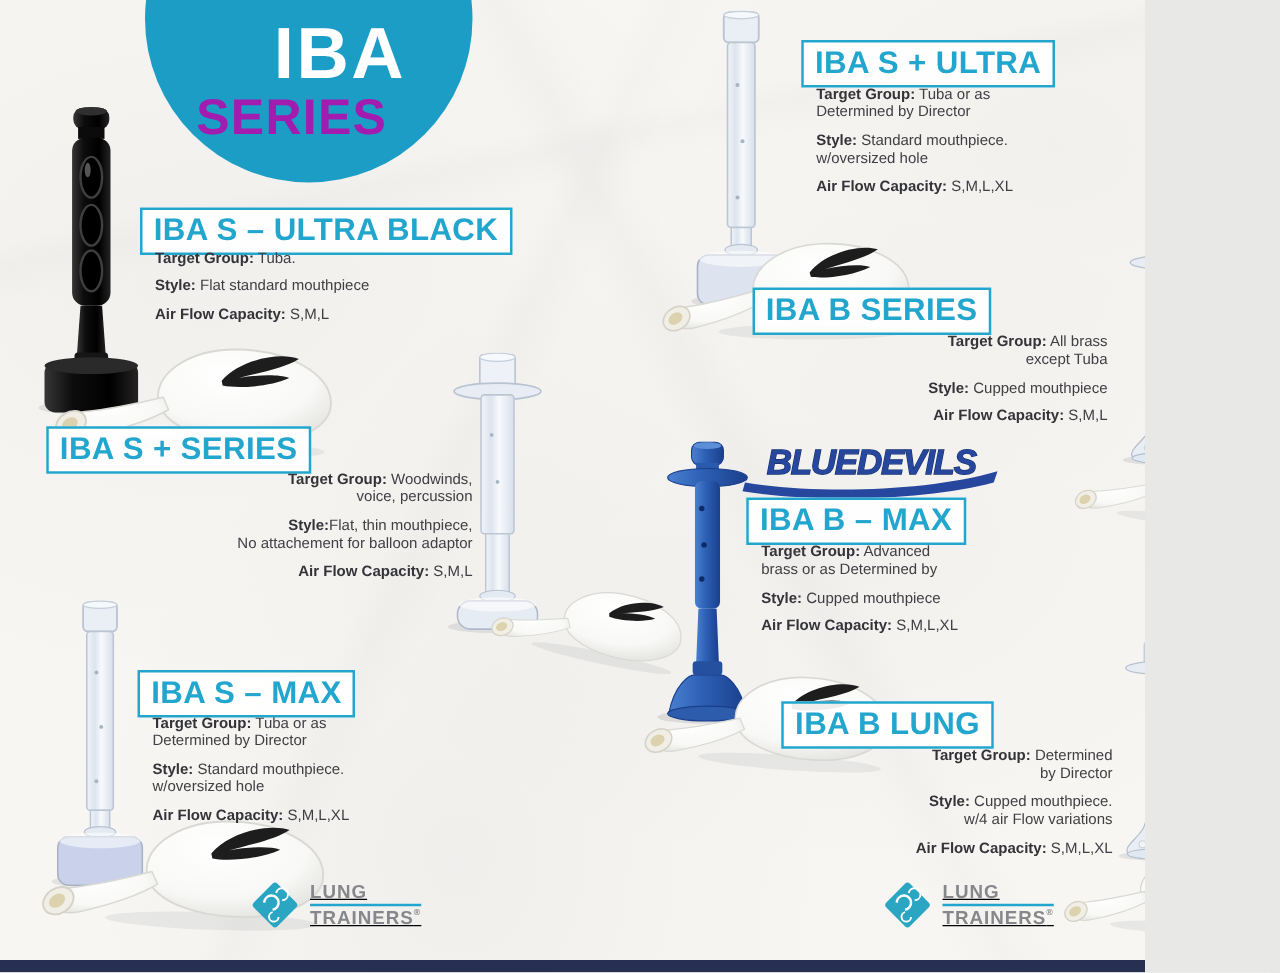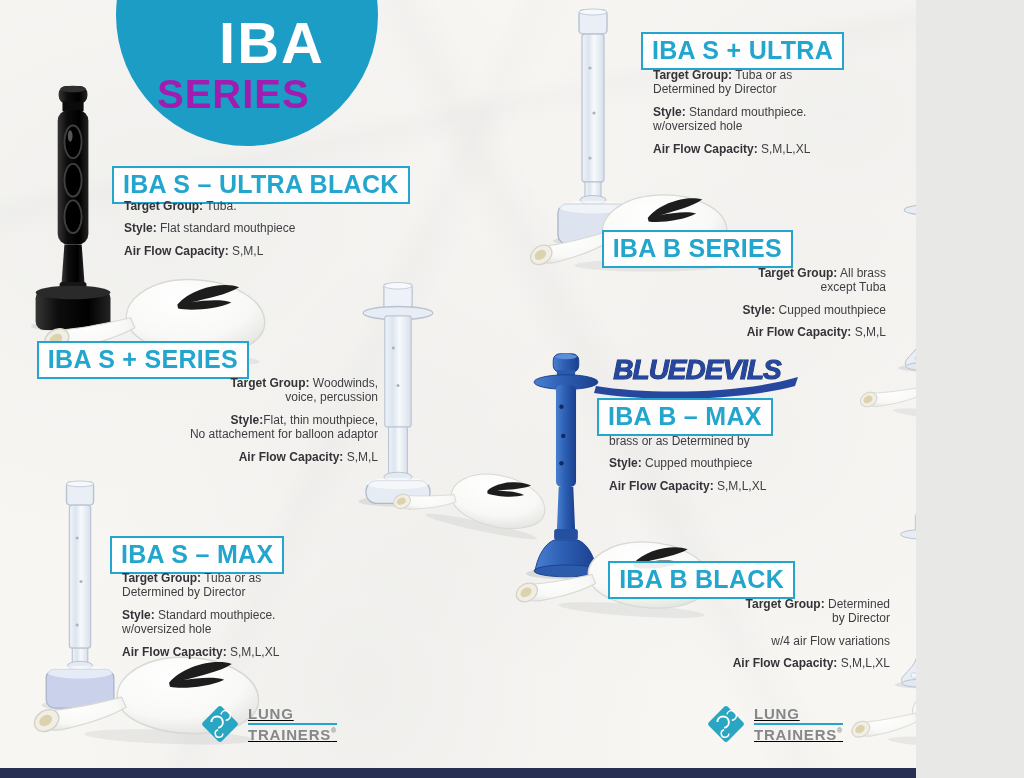--- a/index.html
+++ b/index.html
@@ -284,37 +284,39 @@
         <div class="ln"><b>Style:</b><span> Cupped mouthpiece</span></div>
       </div>
     <div class="grp">
         <div class="ln"><b>Air Flow Capacity:</b><span> S,M,L</span></div>
       </div>
   </div>
 
   <div class="hdr" style="left:597px;top:398px"><span>IBA B – MAX</span></div>
   <div class="pbody" style="left:609px;top:434px;width:240px">
     <div class="grp">
+      <div class="ln"><b>Target Group:</b><span> Advanced</span></div>
       <div class="ln">brass or as Determined by</div>
     </div>
     <div class="grp">
         <div class="ln"><b>Style:</b><span> Cupped mouthpiece</span></div>
       </div>
     <div class="grp">
         <div class="ln"><b>Air Flow Capacity:</b><span> S,M,L,XL</span></div>
       </div>
   </div>
 
-  <div class="hdr" style="right:121px;top:561px"><span>IBA B BLACK</span></div>
+  <div class="hdr" style="right:121px;top:561px"><span>IBA B LUNG</span></div>
   <div class="pbody right" style="left:635px;top:597px;width:255px">
     <div class="grp">
       <div class="ln"><b>Target Group:</b><span> Determined</span></div>
       <div class="ln">by Director</div>
     </div>
     <div class="grp">
+      <div class="ln"><b>Style:</b><span> Cupped mouthpiece.</span></div>
       <div class="ln">w/4 air Flow variations</div>
     </div>
     <div class="grp">
         <div class="ln"><b>Air Flow Capacity:</b><span> S,M,L,XL</span></div>
       </div>
   </div>
 
   <div class="lt abs" style="left:198px;top:702px">
     <svg width="44" height="44" viewBox="0 0 46 46">
       <rect x="9" y="9" width="28" height="28" rx="3" transform="rotate(45 23 23)" fill="#2aa5c2"></rect>

